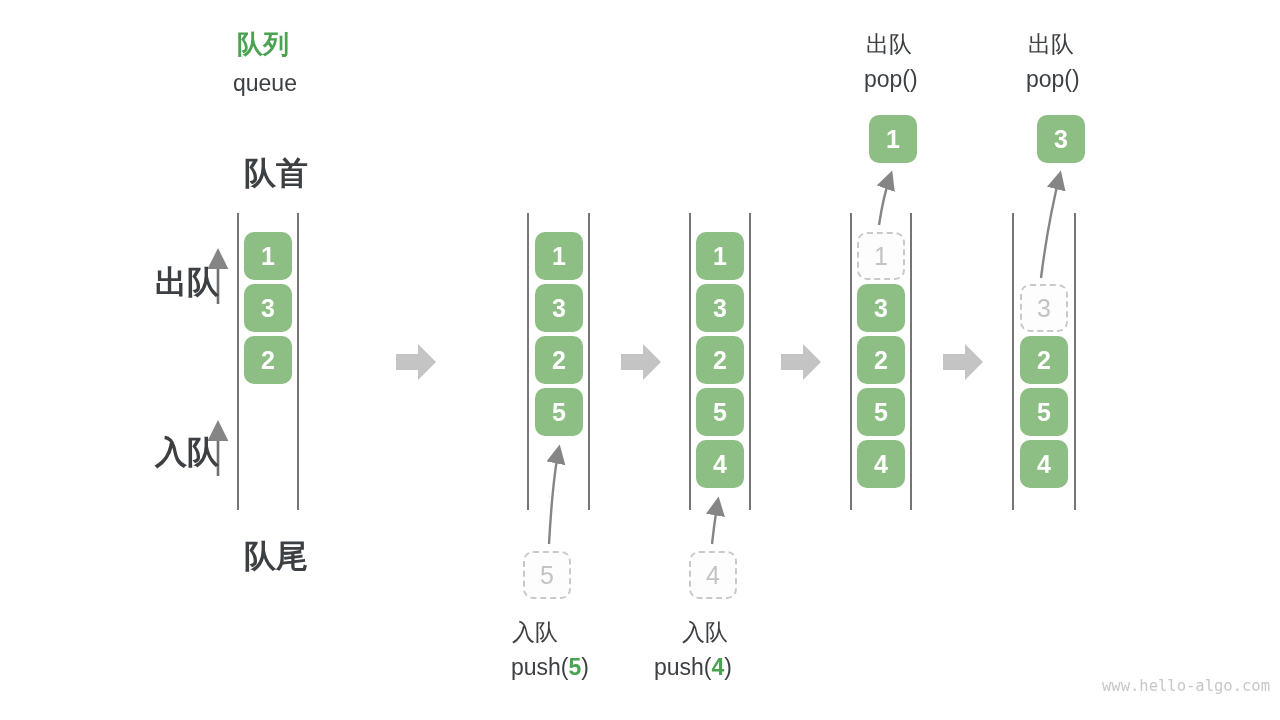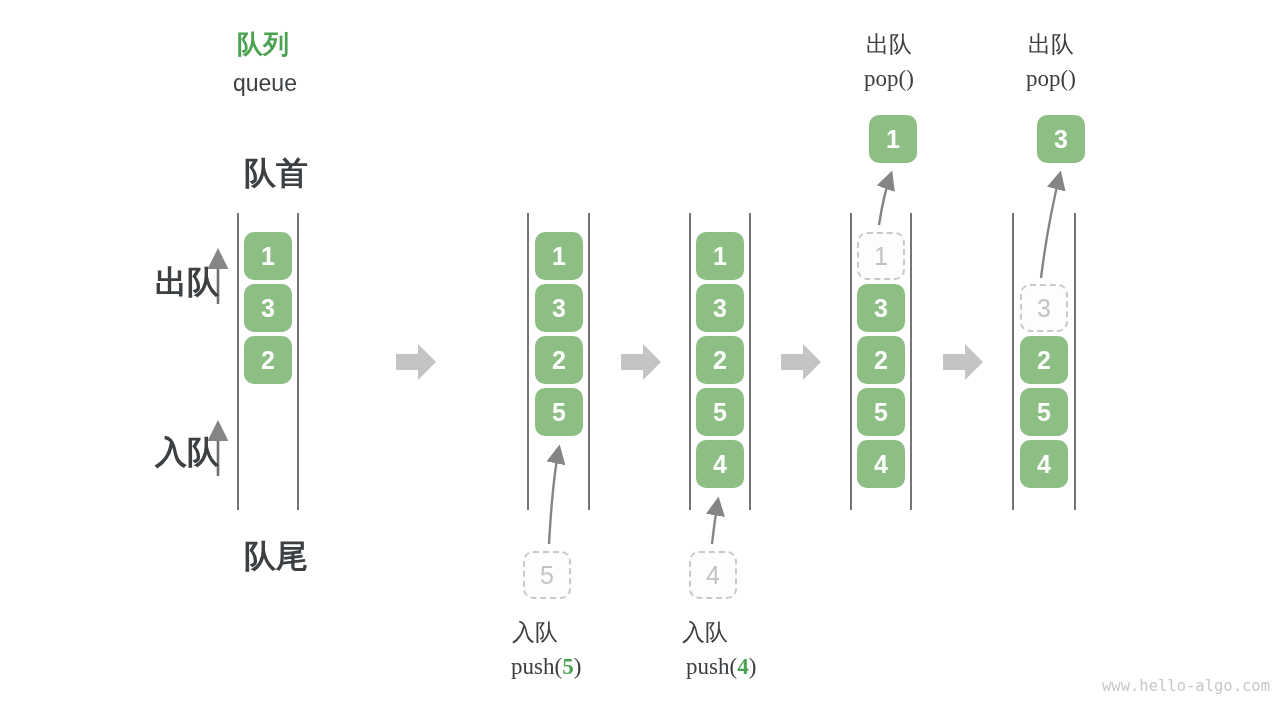--- a/index.html
+++ b/index.html
@@ -6,21 +6,21 @@
   .canvas {
     position:relative; width:1280px; height:720px; background:#ffffff;
     font-family:"Liberation Sans", sans-serif; overflow:hidden;border-radius:27px;
     --green:#8dbe83; --accent:#4ba351; --text:#3c4043; --muted:#c4c4c4;
   }
   .abs { position:absolute; line-height:1.15; white-space:nowrap; }
   .title-zh { font-size:26px; font-weight:700; color:var(--accent); }
   .title-en { font-size:23px; font-weight:400; color:var(--text); }
   .cjk-bold { font-size:32px; font-weight:700; color:var(--text); }
   .cjk { font-size:23px; font-weight:500; color:var(--text); }
-  .code { font-family:Liberation Serif, serif; font-size:23px; color:var(--text);text-align:right; }
+  .code { font-family:Liberation Sans, sans-serif; font-size:23px; color:var(--text);text-align:right; }
   .code .arg { color:var(--accent); font-weight:700; }
   .cell {
     position:absolute; width:48px; height:48px; border-radius:10px;
     box-sizing:border-box; display:flex; align-items:center; justify-content:center;
     font-size:25px; font-weight:600; font-family:"Liberation Sans", sans-serif;
   }
   .cell.solid { background:var(--green); color:#ffffff; }
   .cell.dashed { border:2px dashed #c9c9c9; background:#fdfdfd; color:#c3c3c3; font-weight:400; }
   .watermark { font-family:"DejaVu Sans Mono", monospace; font-size:15.5px; color:#c8c8c8; }
   svg.overlay { position:absolute; left:0; top:0; pointer-events:none; }
@@ -74,21 +74,21 @@
   <div class="abs cjk-bold" style="left:155px; top:264px;">出队</div>
   <div class="abs cjk-bold" style="left:155px; top:434px;">入队</div>
 
   <div>
     <div class="abs cjk" style="left:512px; top:619px;">入队</div>
     <div class="abs code" style="left:511px; top:654px;"><span>push(</span><span class="arg">5</span><span>)</span></div>
   </div>
 
   <div>
     <div class="abs cjk" style="left:682px; top:619px;">入队</div>
-    <div class="abs code" style="left:686px; top:654px;"><span>push(</span><span class="arg">4</span><span>)</span></div>
+    <div class="abs code" style="left:654px; top:654px;"><span>push(</span><span class="arg">4</span><span>)</span></div>
   </div>
 
   <div>
     <div class="abs cjk" style="left:866px; top:31px;">出队</div>
     <div class="abs code" style="left:864px; top:66px;"><span>pop(</span><span class="arg"></span><span>)</span></div>
   </div>
 
   <div>
     <div class="abs cjk" style="left:1028px; top:31px;">出队</div>
     <div class="abs code" style="left:1026px; top:66px;"><span>pop(</span><span class="arg"></span><span>)</span></div>

